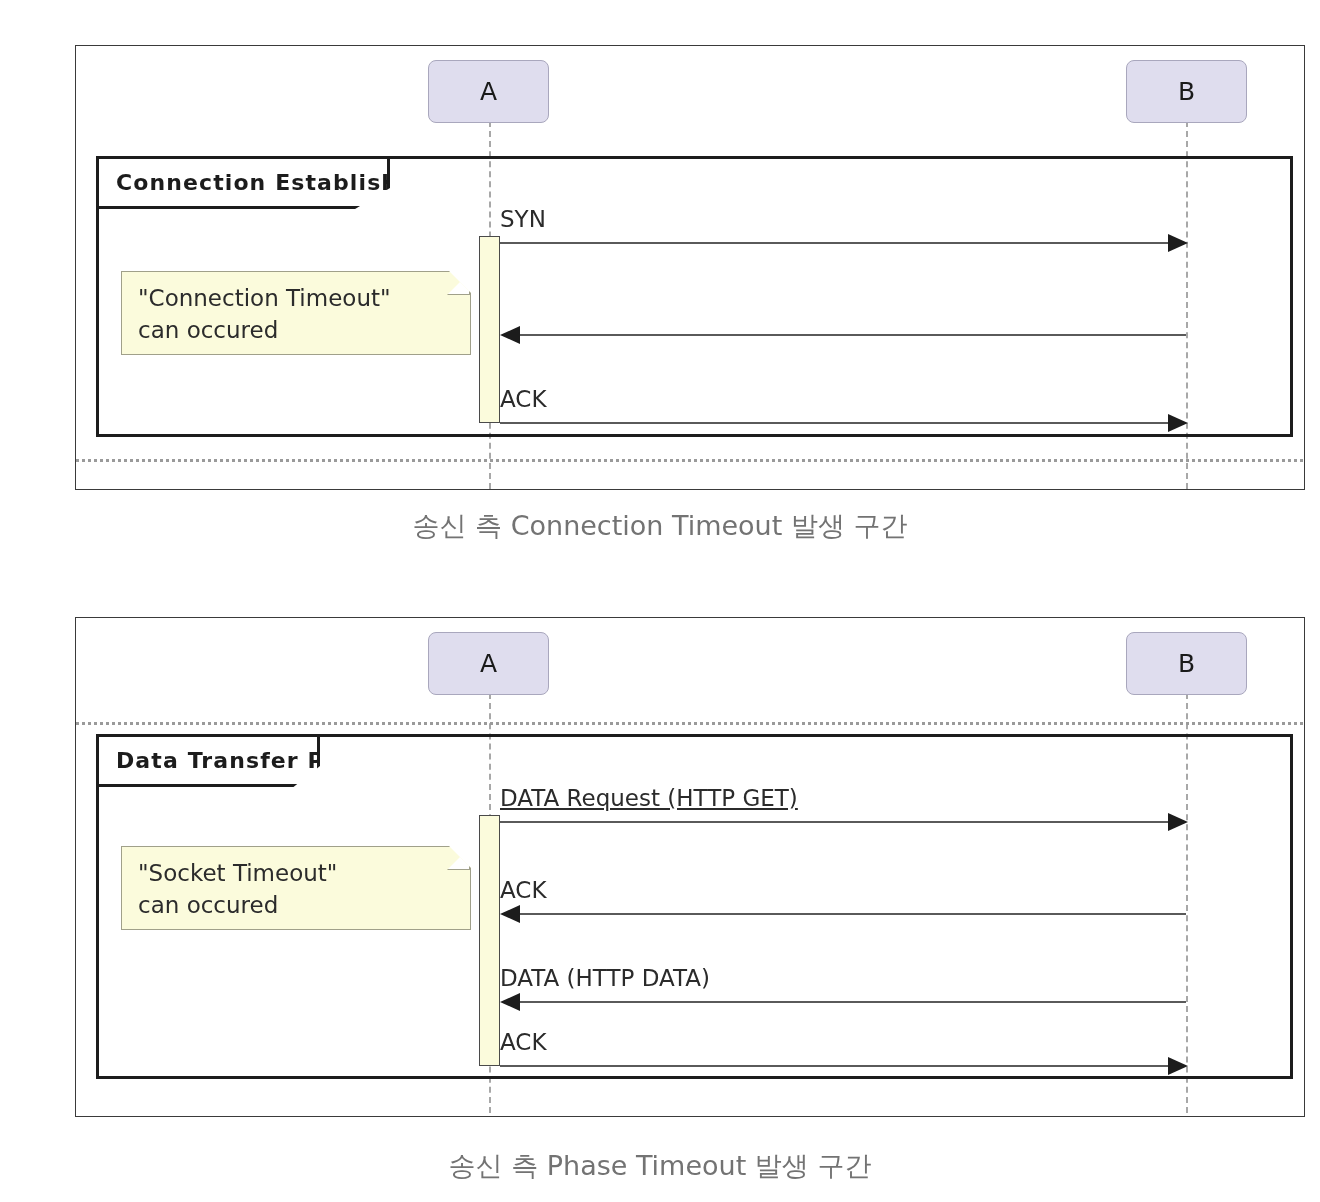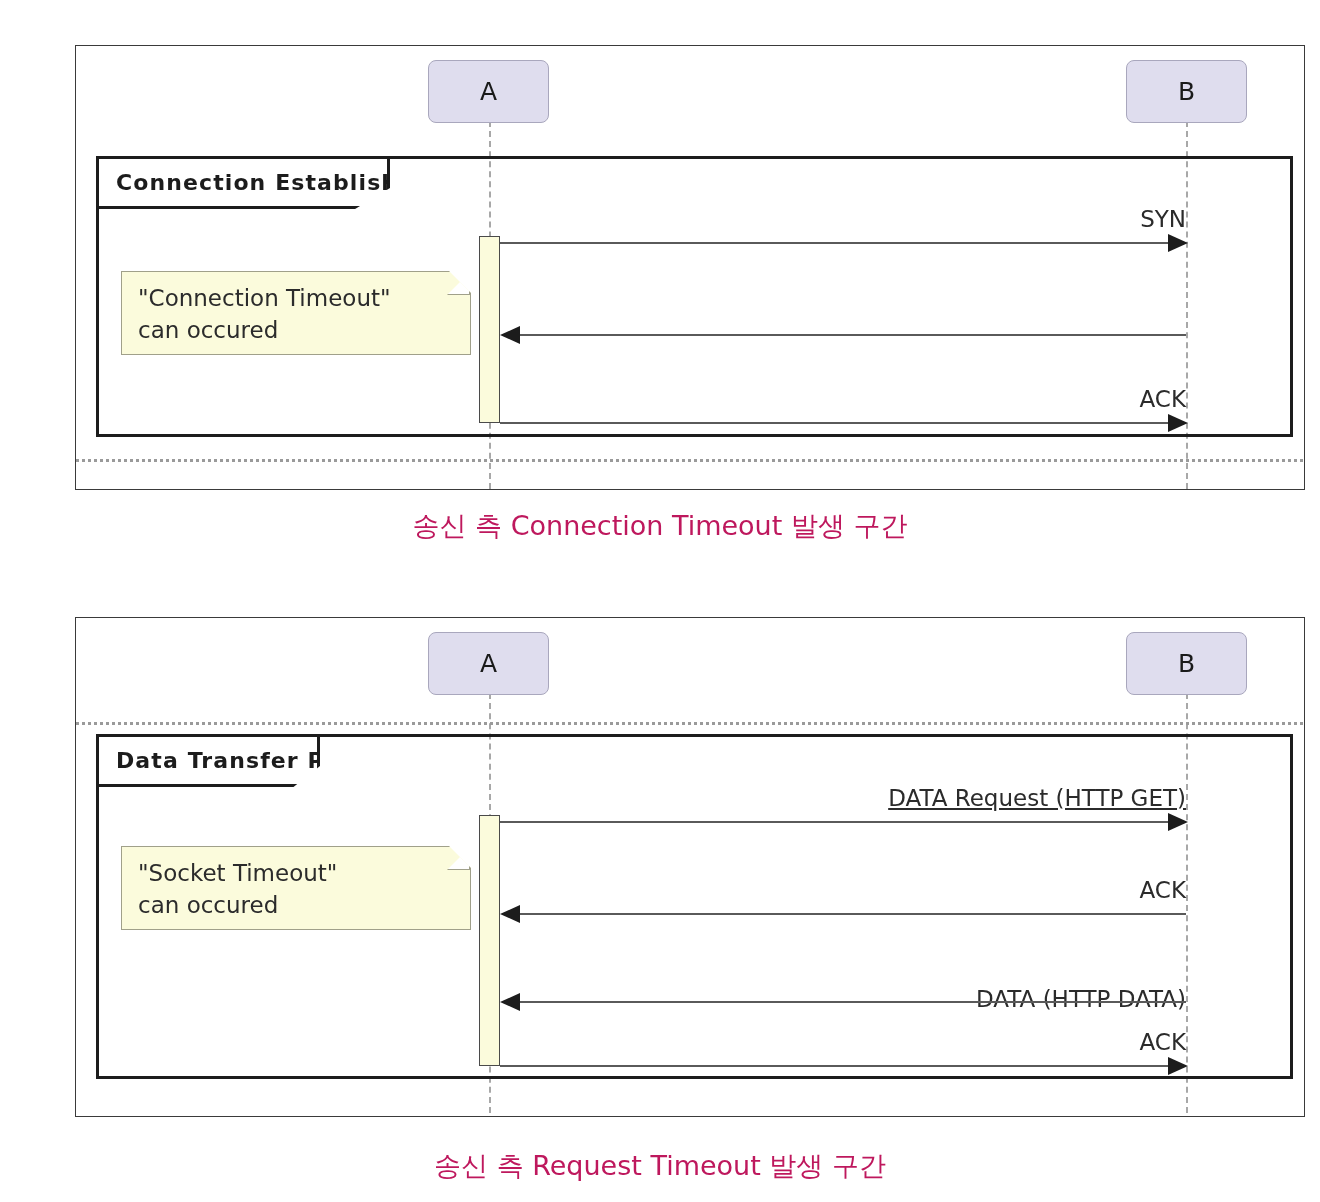--- a/index.html
+++ b/index.html
@@ -134,38 +134,38 @@
   .msg-arrow.left {
     border-top: 9px solid transparent;
     border-bottom: 9px solid transparent;
     border-right: 20px solid #1c1c1c;
   }
   .msg-label {
     position: absolute;
     font-size: 23px;
     color: #2b2b2b;
     font-family: "DejaVu Sans", sans-serif;
-    text-align: right;
+    text-align: left;
     white-space: nowrap;
   }
 
   
   .separator {
     position: absolute;
     height: 0;
     border-top: 3px dotted #9a9a9a;
   }
 
   
   .caption {
     position: absolute;
     width: 1320px;
     text-align: center;
     font-size: 27px;
-    color: #be185d;
+    color: #737373;
     font-family: "DejaVu Sans", sans-serif;
   }
 </style>
 </head>
 <body>
 
 <div class="figure" style="top:0; height:560px;">
 
   <div class="diagram-frame" style="left:75px; top:45px; width:1230px; height:445px;">
 
@@ -230,26 +230,26 @@
     </div>
 
     <div class="msg-label" style="left:424px; top:167px; width:686px;text-decoration:underline;">DATA Request (HTTP GET)</div>
     <div class="msg-line" style="left:424px; top:203px; width:676px;"></div>
     <div class="msg-arrow right" style="left:1092px; top:195px;"></div>
 
     <div class="msg-label" style="left:424px; top:259px; width:686px;">ACK</div>
     <div class="msg-line" style="left:434px; top:295px; width:676px;"></div>
     <div class="msg-arrow left" style="left:424px; top:287px;"></div>
 
-    <div class="msg-label" style="left:424px; top:347px; width:686px;margin-top:21px;">DATA (HTTP DATA)</div>
+    <div class="msg-label" style="left:424px; top:347px; width:686px;">DATA (HTTP DATA)</div>
     <div class="msg-line" style="left:434px; top:383px; width:676px;"></div>
     <div class="msg-arrow left" style="left:424px; top:375px;"></div>
 
     <div class="msg-label" style="left:424px; top:411px; width:686px;">ACK</div>
     <div class="msg-line" style="left:424px; top:447px; width:676px;"></div>
     <div class="msg-arrow right" style="left:1092px; top:439px;"></div>
   </div>
 
   <div class="participant" style="left:428px; top:32px; width:121px; height:63px;">A</div>
   <div class="participant" style="left:1126px; top:32px; width:121px; height:63px;">B</div>
 
-  <div class="caption" style="top:548px;">송신 측 Request Timeout 발생 구간</div>
+  <div class="caption" style="top:548px;">송신 측 Phase Timeout 발생 구간</div>
 </div>
 
 </body></html>

